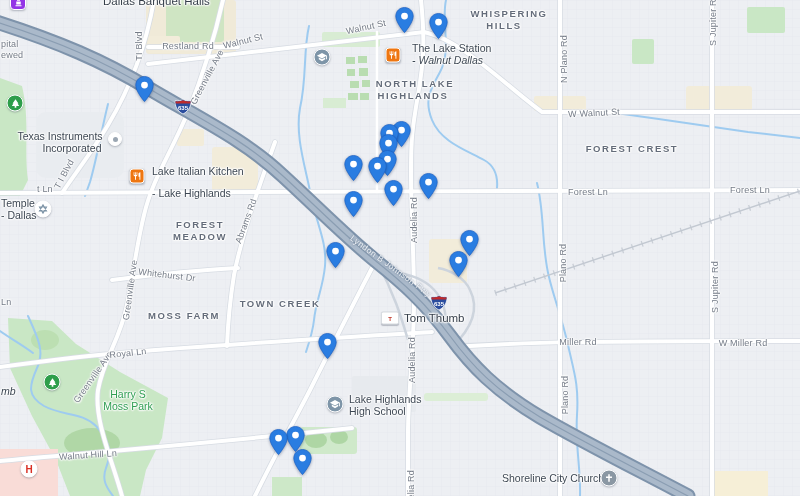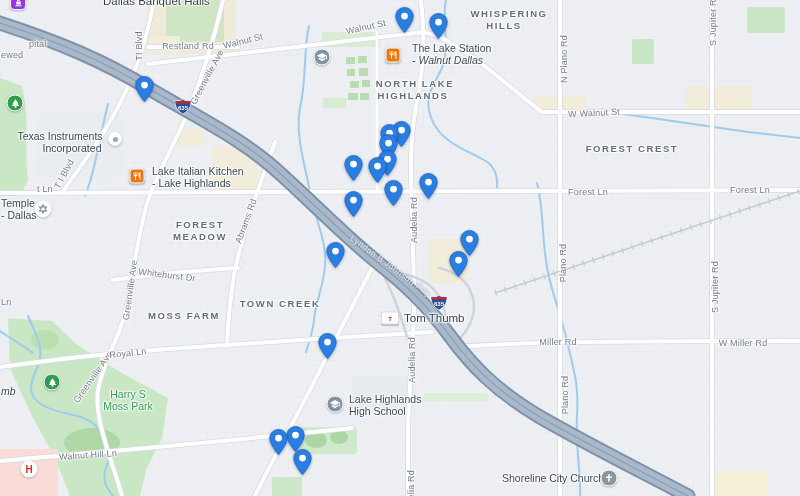--- a/index.html
+++ b/index.html
@@ -159,49 +159,49 @@
       <div class="lbl street" style="left: 64px; top: 174px; transform: translate(-50%, -50%) rotate(-62deg);">T I Blvd</div>
       <div class="lbl street" style="left: 207px; top: 77px; transform: translate(-50%, -50%) rotate(-62deg);">Greenville Ave</div>
       <div class="lbl street" style="left: 130px; top: 290px; transform: translate(-50%, -50%) rotate(-82deg);">Greenville Ave</div>
       <div class="lbl street" style="left: 93px; top: 377px; transform: translate(-50%, -50%) rotate(-55deg);">Greenville Ave</div>
       <div class="lbl street" style="left: 588px; top: 192px; transform: translate(-50%, -50%);">Forest Ln</div>
       <div class="lbl street" style="left: 750px; top: 190px; transform: translate(-50%, -50%);">Forest Ln</div>
       <div class="lbl street left" style="left: 1px; top: 189px; transform: translateY(-50%); margin-left: 36px;">t Ln</div>
       <div class="lbl street" style="left: 167px; top: 275px; transform: translate(-50%, -50%) rotate(7deg);">Whitehurst Dr</div>
       <div class="lbl street" style="left: 128px; top: 353px; transform: translate(-50%, -50%) rotate(-6deg);">Royal Ln</div>
       <div class="lbl street" style="left: 88px; top: 455px; transform: translate(-50%, -50%) rotate(-4deg);">Walnut Hill Ln</div>
-      <div class="lbl street" style="left: 558px; top: 342px; transform: translate(-50%, -50%); text-align: right;">Miller Rd</div>
+      <div class="lbl street" style="left: 578px; top: 342px; transform: translate(-50%, -50%); text-align: right;">Miller Rd</div>
       <div class="lbl street" style="left: 743px; top: 343px; transform: translate(-50%, -50%);">W Miller Rd</div>
       <div class="lbl street" style="left: 414px; top: 220px; transform: translate(-50%, -50%) rotate(-90deg);">Audelia Rd</div>
       <div class="lbl street" style="left: 412px; top: 360px; transform: translate(-50%, -50%) rotate(-90deg);">Audelia Rd</div>
       <div class="lbl street" style="left: 411px; top: 493px; transform: translate(-50%, -50%) rotate(-90deg);">Audelia Rd</div>
       <div class="lbl street" style="left: 564px; top: 59px; transform: translate(-50%, -50%) rotate(-90deg);">N Plano Rd</div>
       <div class="lbl street" style="left: 563px; top: 263px; transform: translate(-50%, -50%) rotate(-90deg);">Plano Rd</div>
       <div class="lbl street" style="left: 565px; top: 395px; transform: translate(-50%, -50%) rotate(-90deg);">Plano Rd</div>
       <div class="lbl street" style="left: 713px; top: 20px; transform: translate(-50%, -50%) rotate(-90deg);">S Jupiter Rd</div>
       <div class="lbl street" style="left: 715px; top: 287px; transform: translate(-50%, -50%) rotate(-90deg);">S Jupiter Rd</div>
       <div class="lbl street" style="left: 246px; top: 221px; transform: translate(-50%, -50%) rotate(-70deg);">Abrams Rd</div>
       <div class="lbl street left" style="left: 1px; top: 302px; transform: translateY(-50%);">Ln</div>
-      <div class="lbl street left" style="left: 1px; top: 44px; transform: translateY(-50%); padding-left: 28px;">pital</div>
+      <div class="lbl street left" style="left: 1px; top: 44px; transform: translateY(-50%);">pital</div>
       <div class="lbl street left" style="left: 1px; top: 55px; transform: translateY(-50%);">ewed</div>
       <div class="lbl hwy" style="left: 391px; top: 266px; transform: translate(-50%, -50%) rotate(36deg);">Lyndon B Johnson Fwy</div>
       <div class="lbl hood" style="left: 509px; top: 13px; transform: translate(-50%, -50%);">WHISPERING</div>
       <div class="lbl hood" style="left: 504px; top: 25px; transform: translate(-50%, -50%);">HILLS</div>
       <div class="lbl hood" style="left: 415px; top: 83px; transform: translate(-50%, -50%);">NORTH LAKE</div>
       <div class="lbl hood" style="left: 413px; top: 95px; transform: translate(-50%, -50%);">HIGHLANDS</div>
       <div class="lbl hood" style="left: 632px; top: 148px; transform: translate(-50%, -50%);">FOREST CREST</div>
       <div class="lbl hood" style="left: 200px; top: 224px; transform: translate(-50%, -50%);">FOREST</div>
       <div class="lbl hood" style="left: 200px; top: 236px; transform: translate(-50%, -50%);">MEADOW</div>
       <div class="lbl hood" style="left: 280px; top: 303px; transform: translate(-50%, -50%);">TOWN CREEK</div>
       <div class="lbl hood" style="left: 184px; top: 315px; transform: translate(-50%, -50%);">MOSS FARM</div>
       <div class="lbl poi left big" style="left: 103px; top: 1px; transform: translateY(-50%);">Dallas Banquet Halls</div>
       <div class="lbl poi" style="left: 60px; top: 136px; transform: translate(-50%, -50%);">Texas Instruments</div>
       <div class="lbl poi" style="left: 72px; top: 148px; transform: translate(-50%, -50%);">Incorporated</div>
       <div class="lbl poi left" style="left: 152px; top: 171px; transform: translateY(-50%);">Lake Italian Kitchen</div>
-      <div class="lbl poi left" style="left: 152px; top: 183px; transform: translateY(-50%);">- Lake Highlands</div>
+      <div class="lbl poi left" style="left: 152px; top: 193px; transform: translateY(-50%);">- Lake Highlands</div>
       <div class="lbl poi left" style="left: 412px; top: 48px; transform: translateY(-50%);">The Lake Station</div>
       <div class="lbl poi left" style="left: 412px; top: 60px; transform: translateY(-50%); font-style: italic;">- Walnut Dallas</div>
       <div class="lbl poi left big" style="left: 404px; top: 318px; transform: translateY(-50%);">Tom Thumb</div>
       <div class="lbl poi left" style="left: 1px; top: 391px; transform: translateY(-50%); font-style: italic;">mb</div>
       <div class="lbl poi left" style="left: 349px; top: 399px; transform: translateY(-50%);">Lake Highlands</div>
       <div class="lbl poi left" style="left: 349px; top: 411px; transform: translateY(-50%);">High School</div>
       <div class="lbl poi left" style="left: 1px; top: 203px; transform: translateY(-50%);">Temple</div>
       <div class="lbl poi left" style="left: 1px; top: 215px; transform: translateY(-50%);">- Dallas</div>
       <div class="lbl poi left" style="left: 502px; top: 478px; transform: translateY(-50%);">Shoreline City Church</div>
       <div class="lbl park" style="left: 128px; top: 394px; transform: translate(-50%, -50%);">Harry S</div>

